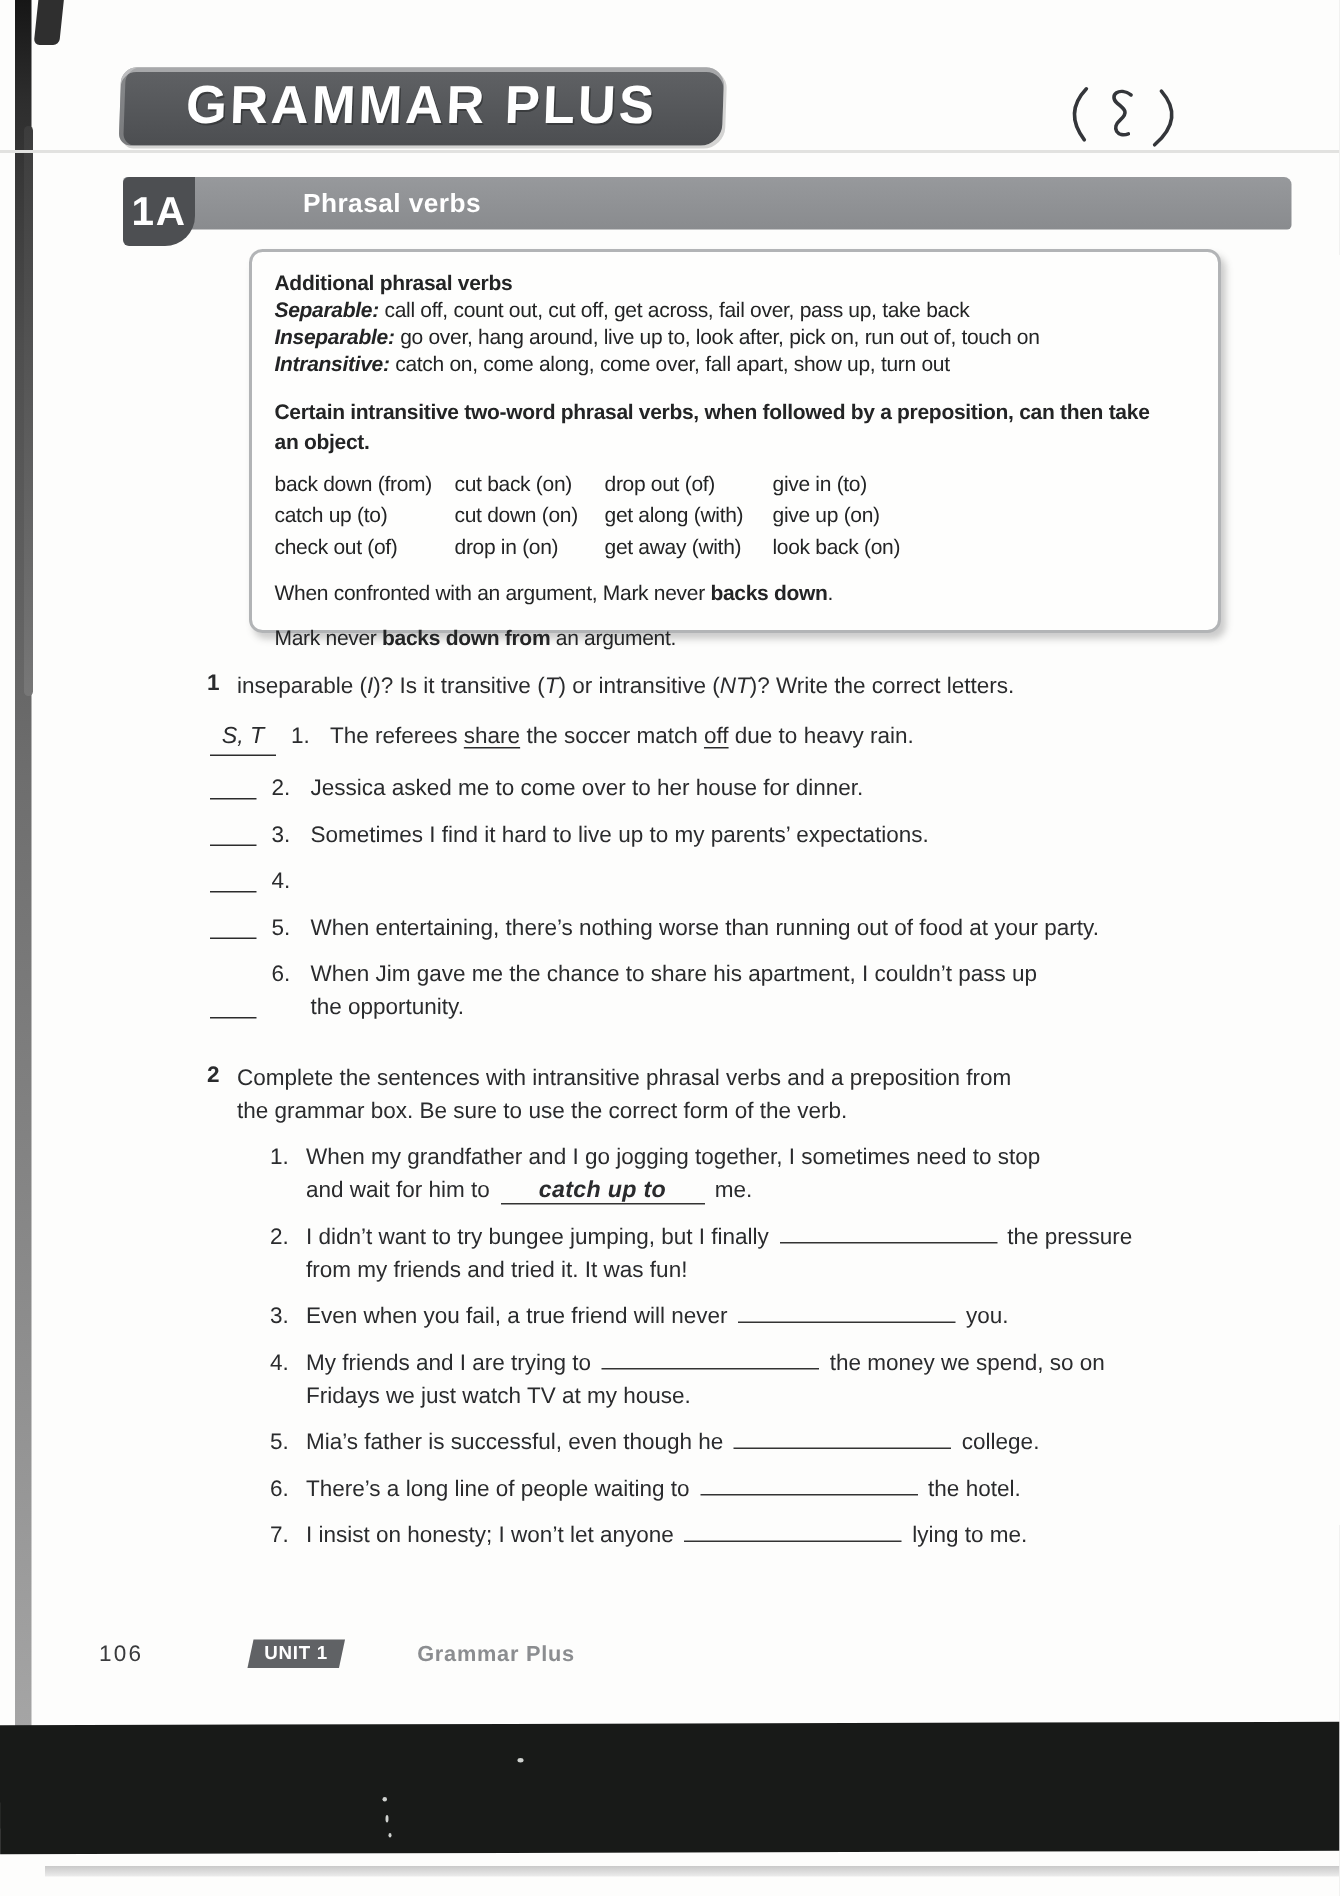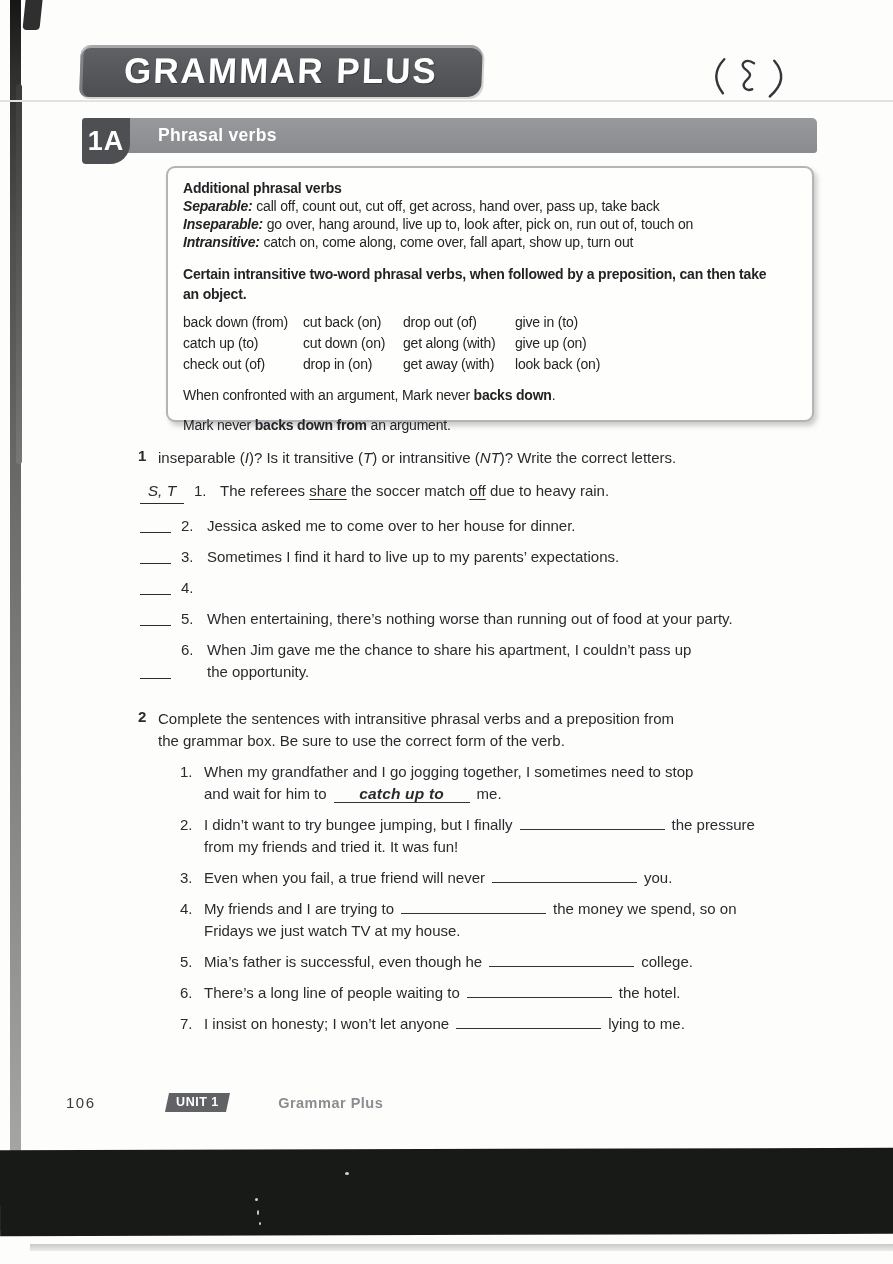--- a/index.html
+++ b/index.html
@@ -33,21 +33,21 @@
   }
   .logo-badge span{
     color:#fff;font-weight:700;font-size:35px;letter-spacing:2px;
     text-shadow:1px 1px 0 #3a3c3e;transform:scaleY(1.02);white-space:nowrap;
   }
   
   .hand-mark{position:absolute;left:693px;top:50px;width:112px;height:56px;transform:rotate(4deg);}
   
   .section-bar{position:absolute;left:82px;top:118px;width:735px;height:35px;
     background:linear-gradient(180deg,#97999c,#898b8e);border-radius:3px 5px 3px 3px;
-    display:flex;align-items:center;}
+    display:flex;align-items:center;padding-left:44px;}
   .section-title{color:#fff;font-weight:700;font-size:17.5px;margin-left:76px;letter-spacing:.3px;}
   .section-code{position:absolute;left:82px;top:118px;width:48px;height:46px;
     background:#4d4f52;border-radius:4px 0 20px 4px;
     display:flex;align-items:center;justify-content:center;
     color:#fff;font-weight:700;font-size:27px;letter-spacing:1px;}
   
   .grammar-box{position:absolute;left:166px;top:166px;width:648px;height:256px;
     box-sizing:border-box;background:#fefefd;
     border:2px solid #b2b4b6;border-radius:9px;
     box-shadow:3px 4px 5px rgba(90,90,90,.30);
@@ -114,21 +114,21 @@
 
   <div class="section-bar">
     <span class="section-title">Phrasal verbs</span>
   </div>
   <div class="section-code">1A</div>
 
   <div class="grammar-box">
     <p class="gb-heading">Additional phrasal verbs</p>
     <p class="gb-line">
       <b>Separable:</b>
-      <span>call off, count out, cut off, get across, hand over, pass up, take back</span>
+      <span>call off, count out, cut off, get across, fail over, pass up, take back</span>
     </p>
     <p class="gb-line">
       <b>Inseparable:</b>
       <span>go over, hang around, live up to, look after, pick on, run out of, touch on</span>
     </p>
     <p class="gb-line">
       <b>Intransitive:</b>
       <span>catch on, come along, come over, fall apart, show up, turn out</span>
     </p>
     <div class="gb-note">

